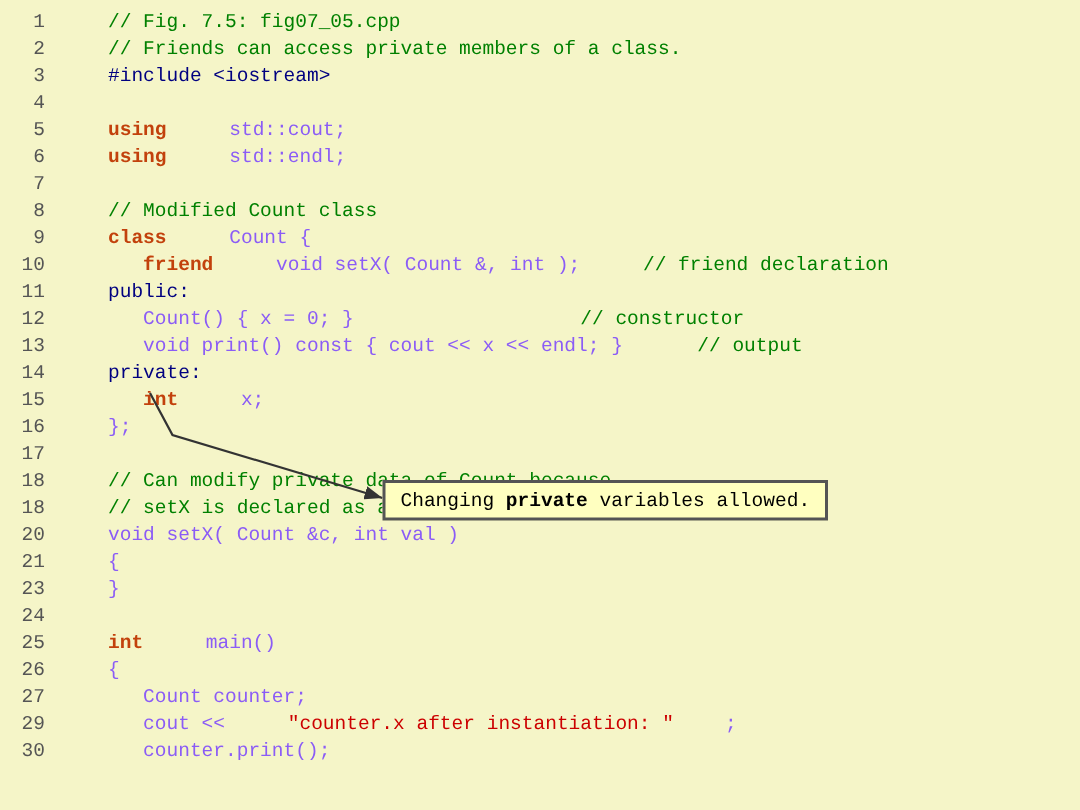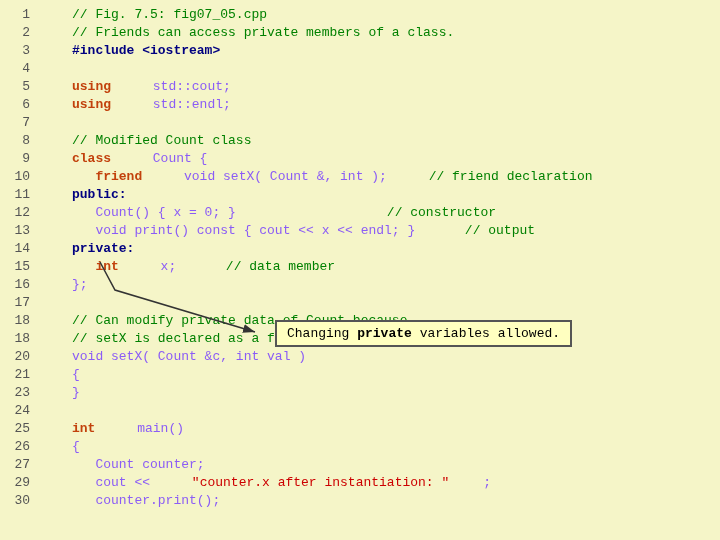--- a/index.html
+++ b/index.html
@@ -29,36 +29,35 @@
       display: inline-block;
       text-align: right;
       margin-right: 8px;
       user-select: none;
     }
     .code-text {
       display: inline;
       margin-left: 34px;
     }
     .kw { color: #c2410c; font-weight: bold; }
-    .kw2 { color: #000080; font-weight: bold; }
+    .kw2 { color: #000080; font-weight: normal; }
     .comment { color: #008000; }
     .normal { color: #8b5cf6; }
     .string { color: #cc0000; }
 
     
     .callout {
       position: absolute;
       background: #ffffc0;
       border: 2px solid #555;
       padding: 4px 10px;
       font-size: 13px;
       color: #000;
       white-space: nowrap;
       z-index: 10;
-      margin-left: 20px;
     }
     .callout .mono-bold {
       font-weight: bold;
       font-family: 'Courier New', Courier, monospace;
     }
 
     
     .arrow-svg {
       position: absolute;
       top: 0;
@@ -80,21 +79,21 @@
     <div class="line"><span class="line-num">5</span><span class="code-text kw">using</span><span class="code-text normal"> std::cout;</span></div>
     <div class="line"><span class="line-num">6</span><span class="code-text kw">using</span><span class="code-text normal"> std::endl;</span></div>
     <div class="line"><span class="line-num">7</span><span class="code-text normal"></span></div>
     <div class="line"><span class="line-num">8</span><span class="code-text comment">// Modified Count class</span></div>
     <div class="line"><span class="line-num">9</span><span class="code-text kw">class</span><span class="code-text normal"> Count {</span></div>
     <div class="line"><span class="line-num">10</span><span class="code-text kw">   friend</span><span class="code-text normal"> void setX( Count &amp;, int );</span><span class="code-text comment"> // friend declaration</span></div>
     <div class="line"><span class="line-num">11</span><span class="code-text kw2">public:</span></div>
     <div class="line"><span class="line-num">12</span><span class="code-text normal">   Count() { x = 0; }               </span><span class="code-text comment">// constructor</span></div>
     <div class="line"><span class="line-num">13</span><span class="code-text normal">   void print() const { cout &lt;&lt; x &lt;&lt; endl; }  </span><span class="code-text comment">// output</span></div>
     <div class="line"><span class="line-num">14</span><span class="code-text kw2">private:</span></div>
-    <div class="line"><span class="line-num">15</span><span class="code-text kw">   int</span><span class="code-text normal"> x;  </span><span class="code-text comment">// data member</span></div>
+    <div class="line"><span class="line-num">15</span><span class="code-text kw">   int</span><span class="code-text normal"> x;  </span></div>
     <div class="line"><span class="line-num">16</span><span class="code-text normal">};</span></div>
     <div class="line"><span class="line-num">17</span><span class="code-text normal"></span></div>
     <div class="line"><span class="line-num">18</span><span class="code-text comment">// Can modify private data of Count because</span></div>
     <div class="line"><span class="line-num">18</span><span class="code-text comment">// setX is declared as a friend function of Count</span></div>
     <div class="line"><span class="line-num">20</span><span class="code-text normal">void setX( Count &amp;c, int val )</span></div>
     <div class="line"><span class="line-num">21</span><span class="code-text normal">{</span></div>
     <div class="line"><span class="line-num">23</span><span class="code-text normal">}</span></div>
     <div class="line"><span class="line-num">24</span><span class="code-text normal"></span></div>
     <div class="line"><span class="line-num">25</span><span class="code-text kw">int</span><span class="code-text normal"> main()</span></div>
     <div class="line"><span class="line-num">26</span><span class="code-text normal">{</span></div>

